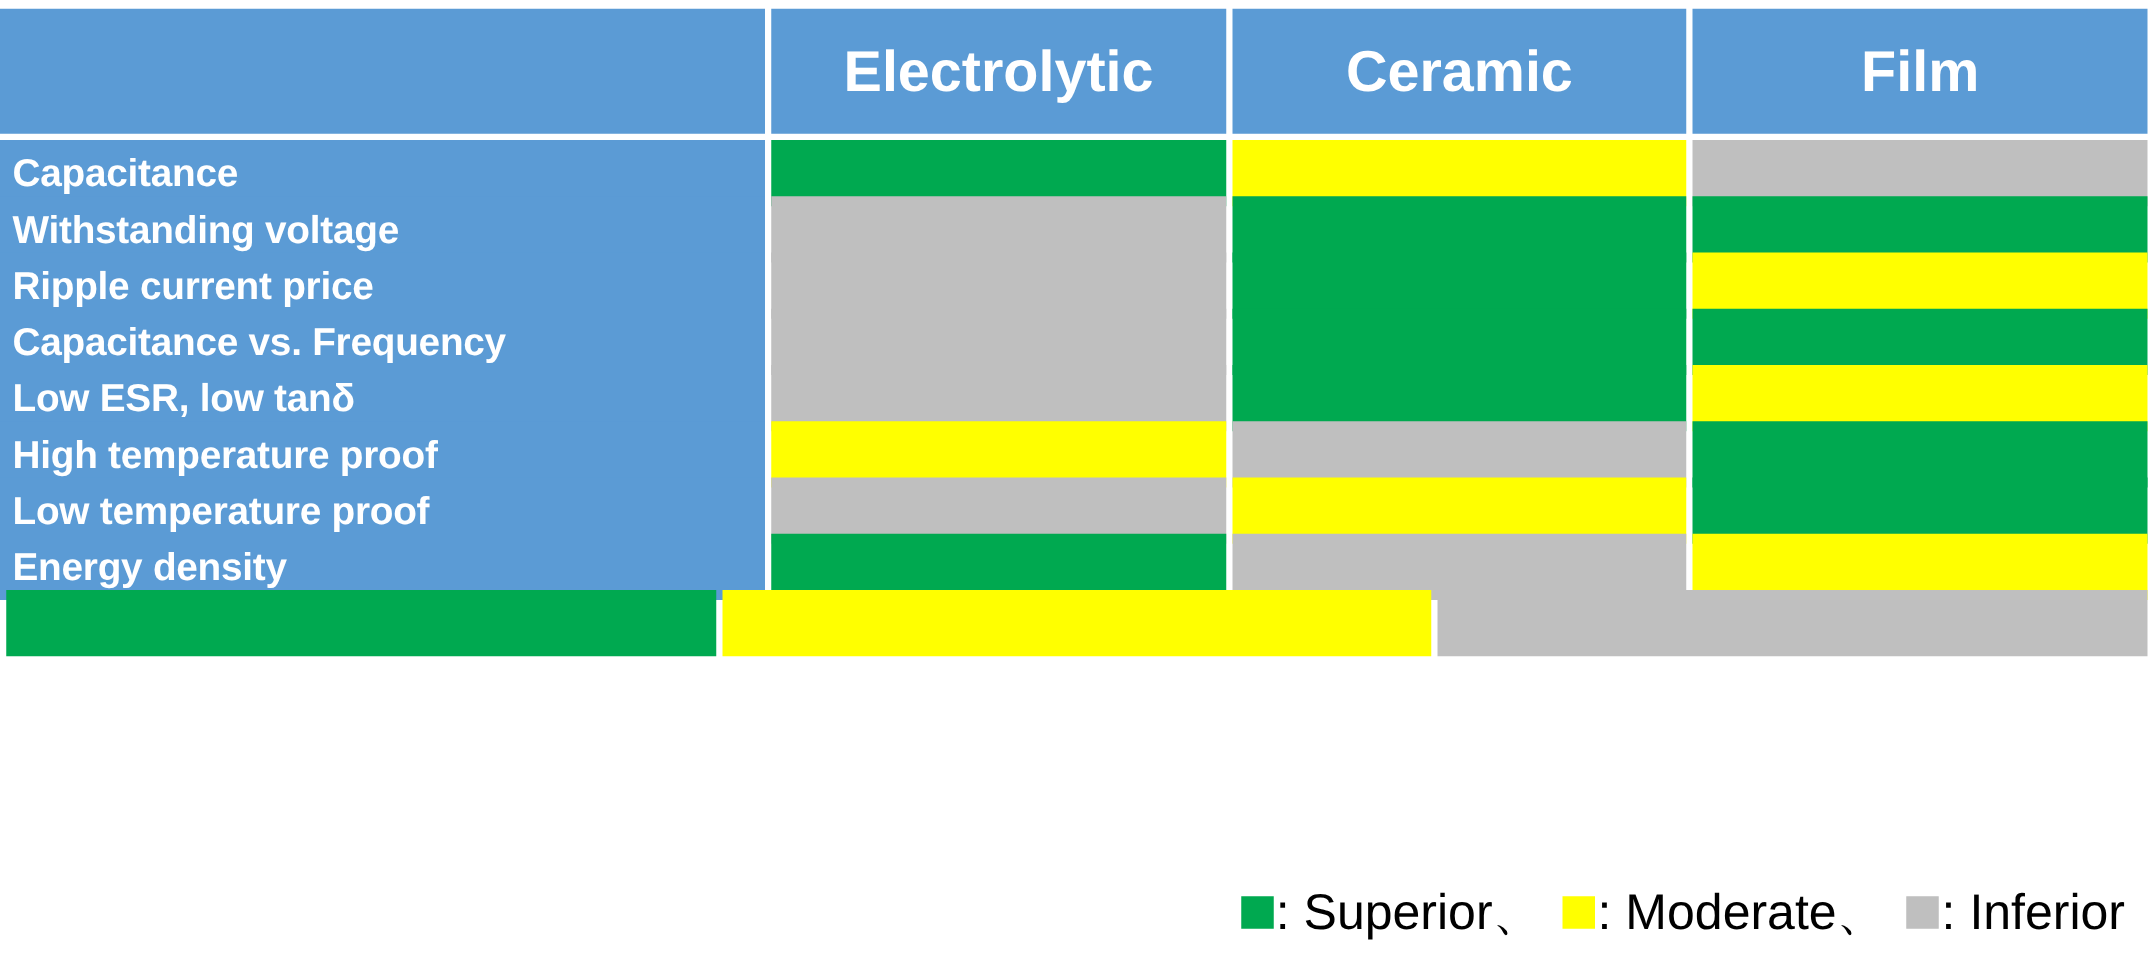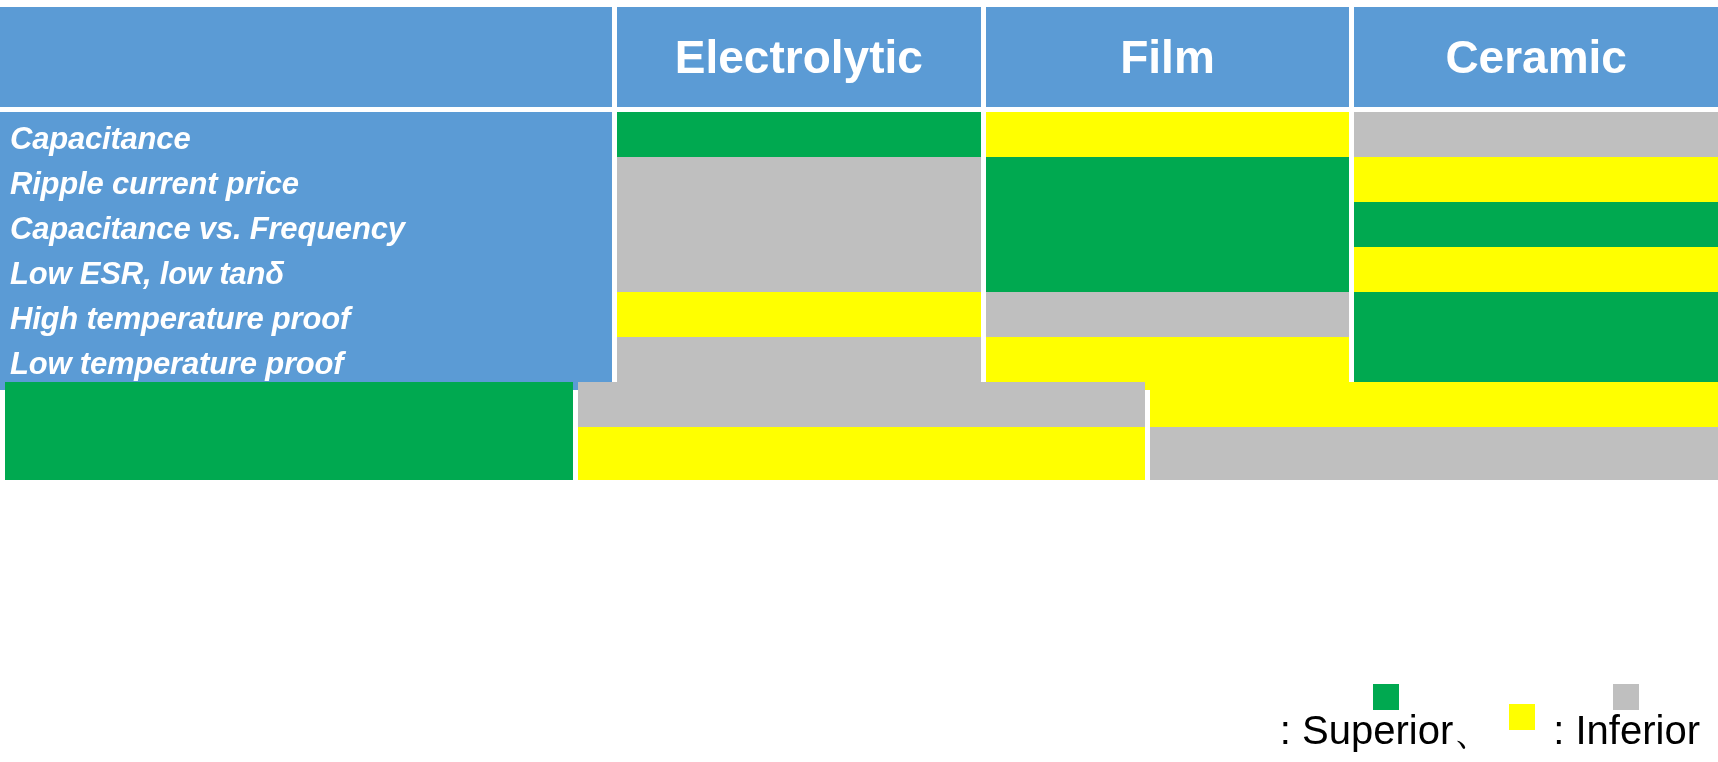--- a/index.html
+++ b/index.html
@@ -65,21 +65,21 @@
     box-sizing: border-box;
     margin-left: 5px;
   }
 
   
   .row-head { height: 100px; }
   .row-head .cell-label { height: 100px; font-size: 0px; }
   .row-head .cell-head  { height: 100px; font-size: 46px; }
 
   
-  .row-body { height: 40px; font-style: italic; }
+  .row-body { height: 40px; }
   .row-body .cell-label { height: 53px; font-size: 31px; }
   .row-body .cell-val   { height: 53px; }
 
   .sw-superior { background: #00A950; }
   .sw-moderate { background: #FFFF00; }
   .sw-inferior { background: #BFBFBF; }
 
   
   .legend {
     position: absolute;
@@ -94,21 +94,20 @@
     box-sizing: border-box;
   }
   .legend-inner {
     display: flex;
     align-items: center;
     padding-bottom: 12px;
   }
   .legend-item {
     display: flex;
     align-items: center;
-    flex-direction: column;
   }
   .legend-chip {
     width: 26px;
     height: 26px;
     flex: 0 0 26px;
     display: block;
   }
   .legend-text {
     font-size: 40px;
     color: #000000;
@@ -121,30 +120,36 @@
 </style>
 </head>
 <body>
 
 <div id="root">
 
   <div class="table" id="table">
       <div class="row row-head">
         <div class="cell-label"></div>
         <div class="cell-head">Electrolytic</div>
+        <div class="cell-head">Ceramic</div>
         <div class="cell-head">Film</div>
-        <div class="cell-head">Ceramic</div>
       </div>
       <div class="row row-body">
         <div class="cell-label">Capacitance</div>
         <div class="cell-val sw-superior"></div>
         <div class="cell-val sw-moderate"></div>
         <div class="cell-val sw-inferior"></div>
       </div>
       <div class="row row-body">
+        <div class="cell-label">Withstanding voltage</div>
+        <div class="cell-val sw-inferior"></div>
+        <div class="cell-val sw-superior"></div>
+        <div class="cell-val sw-superior"></div>
+      </div>
+      <div class="row row-body">
         <div class="cell-label">Ripple current price</div>
         <div class="cell-val sw-inferior"></div>
         <div class="cell-val sw-superior"></div>
         <div class="cell-val sw-moderate"></div>
       </div>
       <div class="row row-body">
         <div class="cell-label">Capacitance vs. Frequency</div>
         <div class="cell-val sw-inferior"></div>
         <div class="cell-val sw-superior"></div>
         <div class="cell-val sw-superior"></div>
@@ -161,40 +166,42 @@
         <div class="cell-val sw-inferior"></div>
         <div class="cell-val sw-superior"></div>
       </div>
       <div class="row row-body">
         <div class="cell-label">Low temperature proof</div>
         <div class="cell-val sw-inferior"></div>
         <div class="cell-val sw-moderate"></div>
         <div class="cell-val sw-superior"></div>
       </div>
       <div class="row row-body">
+        <div class="cell-label">Energy density</div>
         <div class="cell-val sw-superior"></div>
         <div class="cell-val sw-inferior"></div>
         <div class="cell-val sw-moderate"></div>
       </div>
       <div class="row row-body">
         <div class="cell-val sw-superior"></div>
         <div class="cell-val sw-moderate"></div>
         <div class="cell-val sw-inferior"></div>
       </div>
     </div>
 
   <div class="legend">
     <div class="legend-inner" id="legend-inner">
         <span class="legend-item">
           <span class="legend-chip sw-superior"></span>
           <span class="legend-text">: Superior、</span>
         </span>
         <span class="legend-gap"></span>
         <span class="legend-item">
           <span class="legend-chip sw-moderate"></span>
+          <span class="legend-text">: Moderate、</span>
         </span>
         <span class="legend-gap"></span>
         <span class="legend-item">
           <span class="legend-chip sw-inferior"></span>
           <span class="legend-text">: Inferior</span>
         </span>
       </div>
   </div>
 
 </div>

